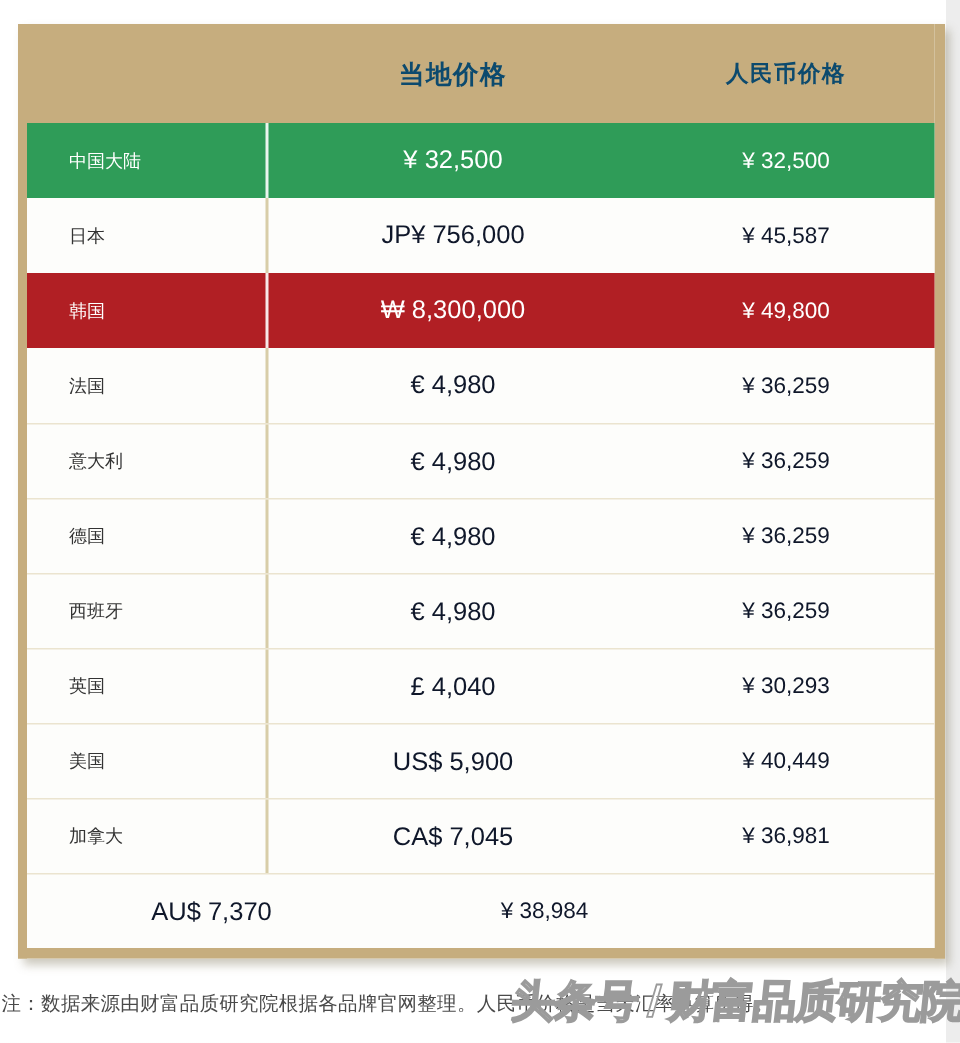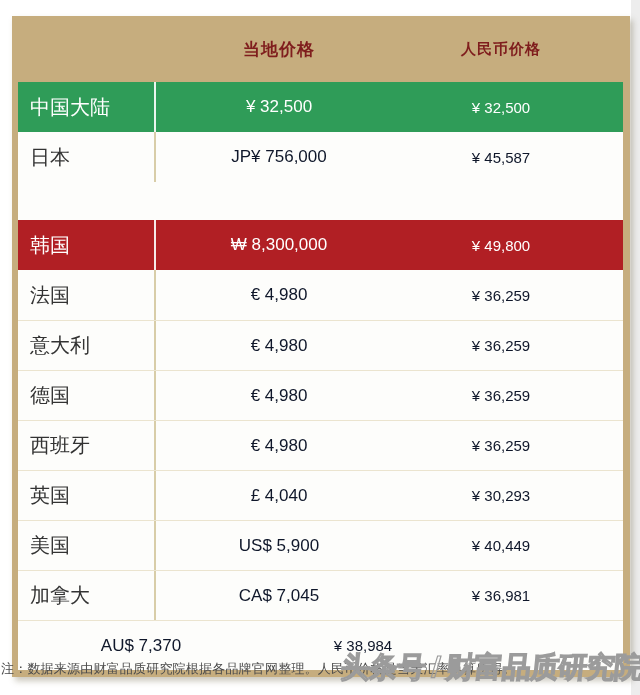--- a/index.html
+++ b/index.html
@@ -17,33 +17,33 @@
   .price-table{
     position:absolute; left:12px; top:16px; width:618px;
     border-left:6px solid var(--tan);
     border-right:7px solid var(--tan);
     border-bottom:7px solid var(--tan);
     box-shadow:3px 4px 6px rgba(110,100,70,0.35);
     background:var(--rowbg);
   }
   .header{
     display:flex; height:66px; background:var(--tan);
-    color:#7f1d1d; font-weight:bold; font-size:20px; letter-spacing:1px;
+    color:#0c4a6e; font-weight:bold; font-size:20px; letter-spacing:1px;
   }
   .header .cell{display:flex; align-items:center; justify-content:center;}
   .row{display:flex; height:50px; background:var(--rowbg); color:var(--textdark);}
   .row.sep{border-top:1px solid var(--sep);}
   .cell{display:flex; align-items:center;}
-  .c1{width:138px; padding-left:12px; font-size:20px; border-right:2px solid transparent;}
+  .c1{width:161px; padding-left:28px; font-size:12px; border-right:2px solid transparent;}
   .row .c1{border-right-color:var(--divider);}
   .c2{width:246px; justify-content:center; font-size:17px;}
   .c3{width:198px; justify-content:center; font-size:15px;}
   .row .c2,.row .c3{color:#0f172a;}
   .row.green{background:var(--green); color:#ffffff;}
-  .row.red{background:var(--red); color:#ffffff;margin-top:38px;}
+  .row.red{background:var(--red); color:#ffffff;}
   .row.green .c1,.row.red .c1{border-right-color:rgba(255,255,255,0.9);}
   .row.green .c2,.row.green .c3,.row.red .c2,.row.red .c3{color:#ffffff;}
   .footnote{
     position:absolute; left:1px; top:660px; width:615px;
     font-size:13px; color:var(--note); letter-spacing:0.2px;
     white-space:nowrap; overflow:hidden;
   }
   .watermark{
     position:absolute; right:-2px; top:648px;
     font-size:29px; font-weight:bold; white-space:nowrap;

